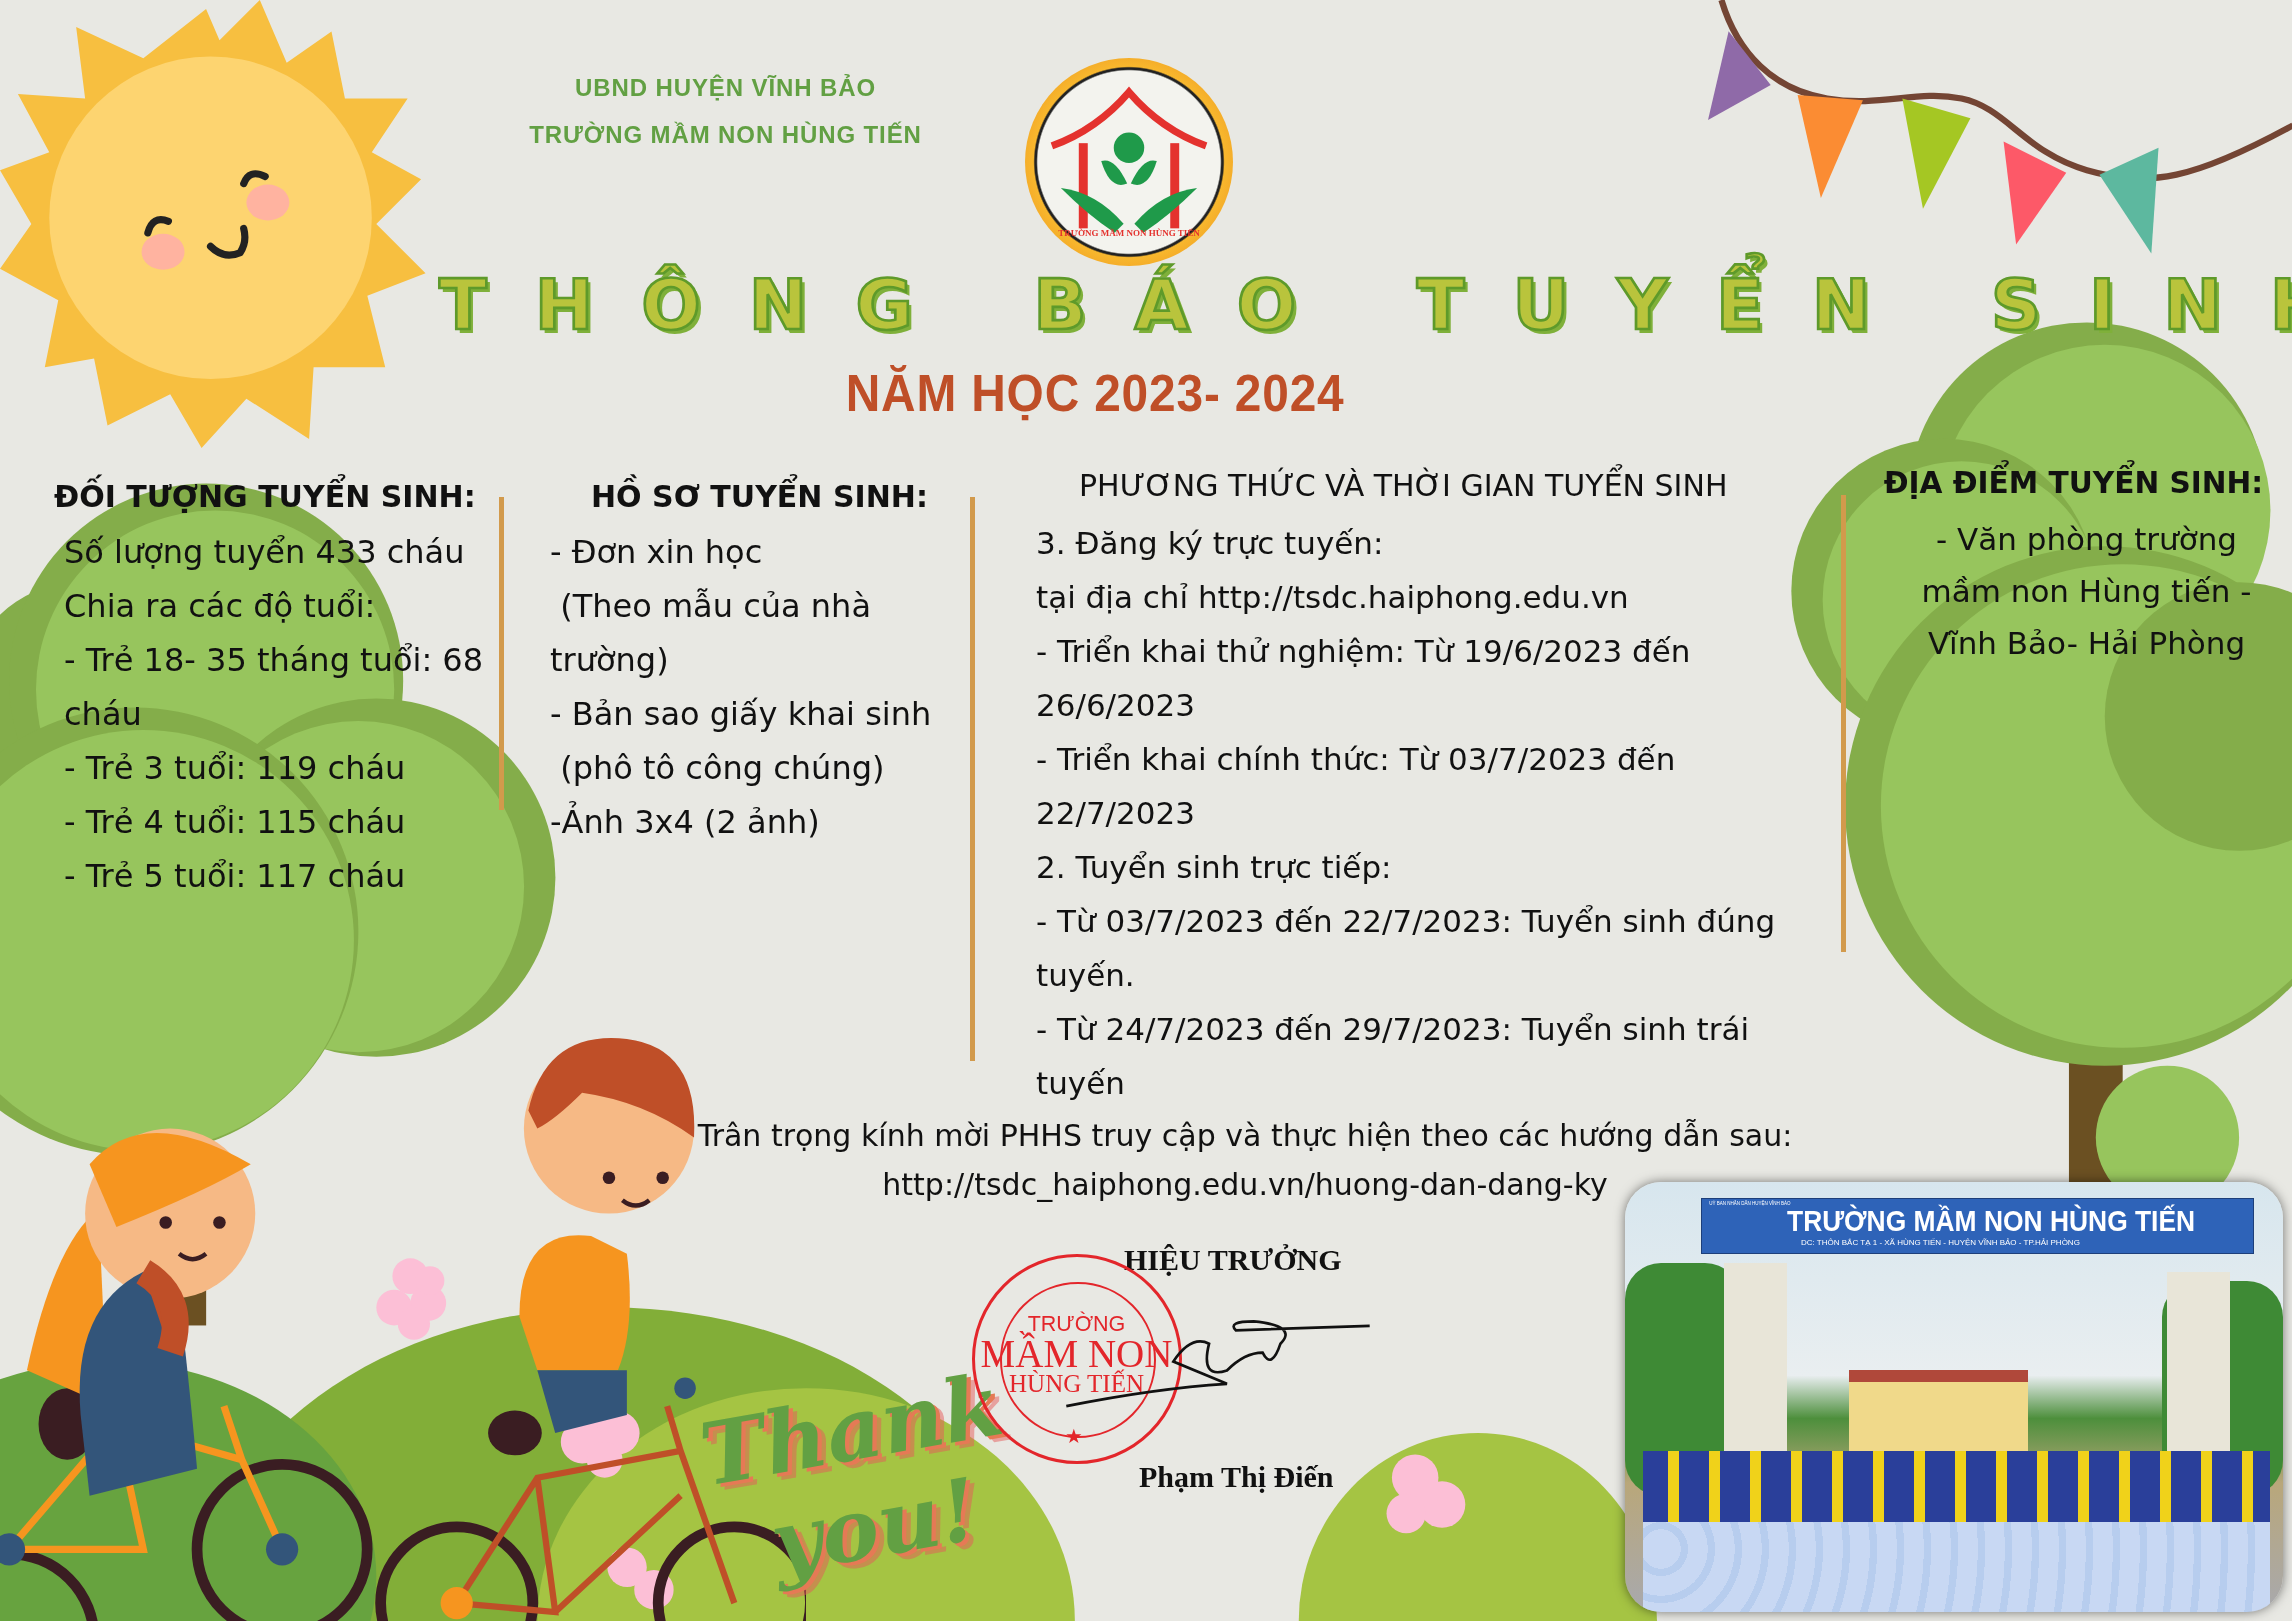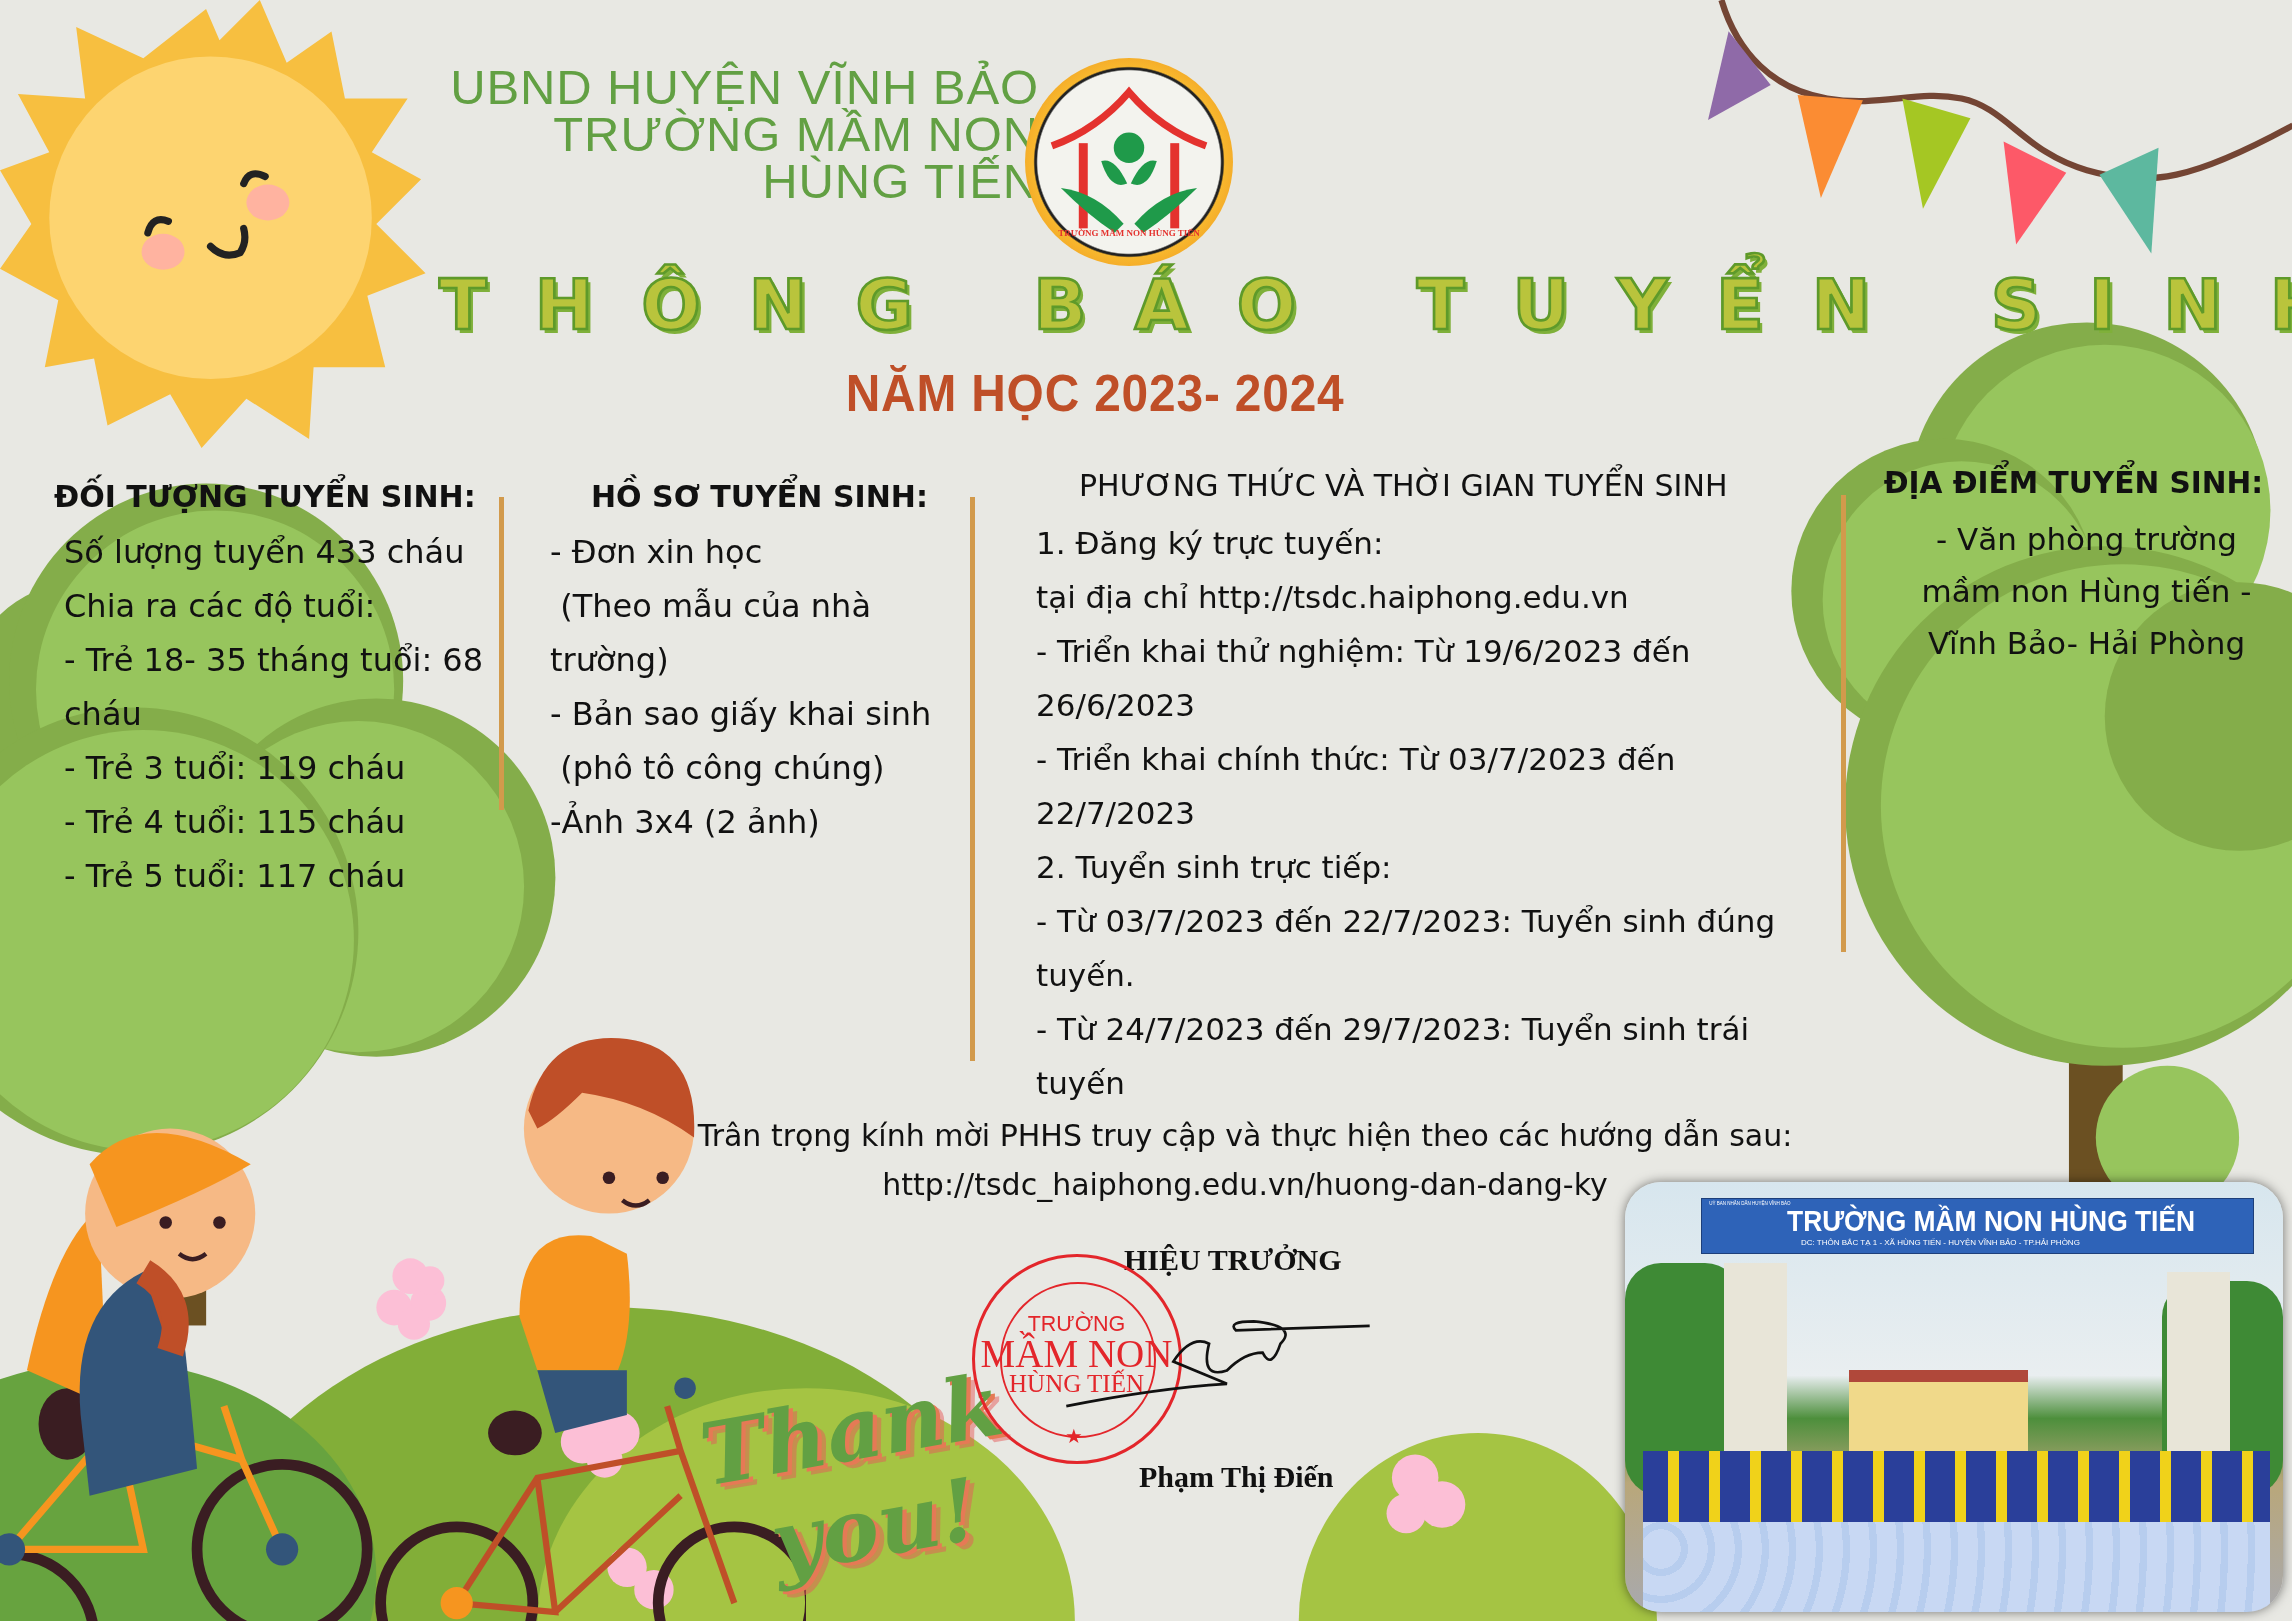--- a/index.html
+++ b/index.html
@@ -1,18 +1,18 @@
 <!DOCTYPE html>
 <html style="font-size:14.3px"><head>
 <meta charset="utf-8">
 <style>
   html, body { margin:0; padding:0; }
   body { width:2293px; height:1621px; position:relative; overflow:hidden; background:#e8e8e3; font-family:"DejaVu Sans", sans-serif; }
   .abs { position:absolute; }
-  .hdr-green { color:#62a043; font-family:"Liberation Sans", sans-serif; font-weight:normal; font-size:49px; text-align:right; line-height:47px; letter-spacing:0.9px; }
+  .hdr-green { color:#62a043; font-family:"Liberation Sans", sans-serif; font-weight:bold; font-size:24px; text-align:center; line-height:47px; letter-spacing:0.9px; }
   .title-main { font-family:"DejaVu Sans", sans-serif; font-weight:bold; font-size:70px; letter-spacing:48px; color:#b9c43c; -webkit-text-stroke:2.7px #5e9a2a; text-shadow:3.6px 3.6px 0 #7fb03a; white-space:nowrap; }
   .title-sub { font-family:"Liberation Sans", sans-serif; font-weight:bold; font-size:52px; color:#bf4f28; letter-spacing:0.9px; transform:scaleX(0.92); transform-origin:center; white-space:nowrap; }
   .col-head { font-family:"DejaVu Sans", sans-serif; font-weight:bold; font-size:30px; color:#111; white-space:nowrap; }
   .col-body { font-family:"DejaVu Sans", sans-serif; font-size:32px; line-height:54px; color:#111; }
   .col-body div { white-space:nowrap;margin-left:26px; }
   .divider { position:absolute; width:4.5px; background:#d29a4c; }
   .footer-text { font-family:"DejaVu Sans", sans-serif; font-size:30px; color:#111; text-align:center; white-space:nowrap; }
   .serif { font-family:"Liberation Serif", serif; font-weight:bold; color:#111; }
 </style>
 </head>
@@ -129,21 +129,21 @@
   <div>trường)</div>
   <div>- Bản sao giấy khai sinh</div>
   <div style="white-space:pre"> (phô tô công chúng)</div>
   <div>-Ảnh 3x4 (2 ảnh)</div>
 </div>
 
 <div class="divider" style="left:970px;top:497px;height:564px;"></div>
 
 <div class="abs col-head" style="left:1079px;top:468px;font-weight:normal;">PHƯƠNG THỨC VÀ THỜI GIAN TUYỂN SINH</div>
 <div class="abs col-body" style="left:1010px;top:516px;font-size:31px;">
-  <div>1. Đăng ký trực tuyến:</div>
+  <div>3. Đăng ký trực tuyến:</div>
   <div>tại địa chỉ http://tsdc.haiphong.edu.vn</div>
   <div>- Triển khai thử nghiệm: Từ 19/6/2023 đến</div>
   <div>26/6/2023</div>
   <div>- Triển khai chính thức: Từ 03/7/2023 đến</div>
   <div>22/7/2023</div>
   <div>2. Tuyển sinh trực tiếp:</div>
   <div>- Từ 03/7/2023 đến 22/7/2023: Tuyển sinh đúng</div>
   <div>tuyến.</div>
   <div>- Từ 24/7/2023 đến 29/7/2023: Tuyển sinh trái</div>
   <div>tuyến</div>

